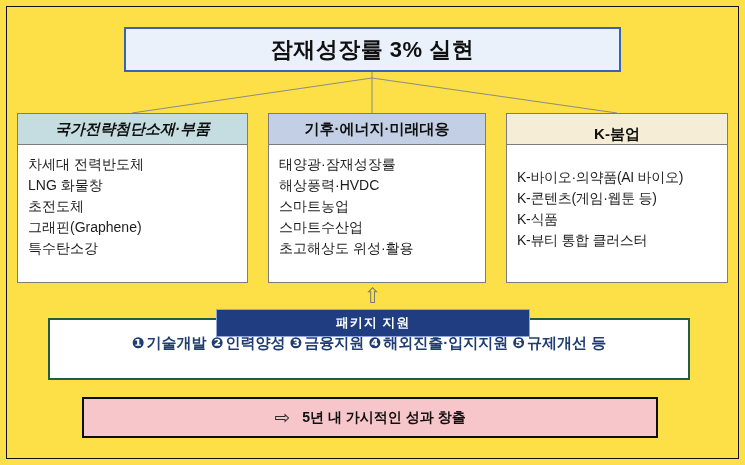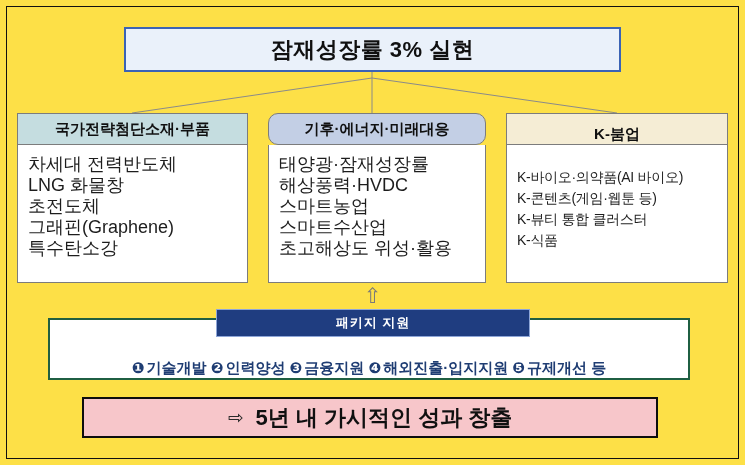--- a/index.html
+++ b/index.html
@@ -84,32 +84,32 @@
     white-space: nowrap;
   }
   .col-body {
     border: 1px solid #7c7c7c;
     border-top: none;
     box-sizing: border-box;
     background: #ffffff;
     padding: 9px 10px 8px 10px;
   }
   .col-body .line {
-    font-size: 18px;
+    font-size: 14px;
     color: #1d1d1d;
     line-height: 21px;
     white-space: nowrap;
   }
 
   #col-1 { left: 17px;  width: 231px; }
   #col-2 { left: 268px; width: 218px; }
   #col-3 { left: 506px; width: 222px; }
 
-  #col-1 .col-head { background: #c5dde0; }
-  #col-2 .col-head { background: #c3cfe5; border-radius: 10px; }
+  #col-1 .col-head { background: #c5dde0; font-style: italic; }
+  #col-2 .col-head { background: #c3cfe5; }
   #col-3 .col-head { background: #f5edd5; align-items: flex-end; }
 
   #col-1 .col-body { height: 138px; }
   #col-2 .col-body { height: 138px; }
   #col-3 .col-body { height: 138px; padding-top: 22px; }
 
   #col-3 .col-body .line { font-size: 14px; letter-spacing: -0.3px; }
 
   
   .up-arrow {
@@ -131,21 +131,21 @@
     border: 2px solid #1f5f42;
     box-sizing: border-box;
     background: #ffffff;
     display: flex;
     align-items: flex-end;
     justify-content: center;
   }
   .green-box-inner {
     width: 100%;
     text-align: center;
-    padding-bottom: 0;
+    padding-bottom: 25px;
   }
   .support-line {
     font-size: 15px;
     font-weight: bold;
     color: #1f3d73;
     white-space: nowrap;
   }
   .support-line .num {
     font-size: 15px;
     margin-right: 2px;
@@ -187,21 +187,21 @@
     align-items: center;
     justify-content: center;
   }
   .pink-box .arrow-glyph {
     font-size: 19px;
     color: #2a2a2a;
     margin-right: 12px;
     line-height: 1;
   }
   .pink-box .pink-text {
-    font-size: 22px;
+    font-size: 14px;
     font-weight: bold;
     color: #101010;
     white-space: nowrap;
   }
 </style>
 </head>
 <body>
 
 <div id="canvas">
 
@@ -243,22 +243,22 @@
     </div>
   </div>
 
   <div class="col" id="col-3">
     <div class="col-head">
       <span>K-붐업</span>
     </div>
     <div class="col-body">
       <div class="line">K-바이오·의약품(AI 바이오)</div>
       <div class="line">K-콘텐츠(게임·웹툰 등)</div>
+      <div class="line">K-식품</div>
       <div class="line">K-뷰티 통합 클러스터</div>
-      <div class="line">K-식품</div>
     </div>
   </div>
 
   <div class="up-arrow">⇧</div>
 
   <div class="green-box">
     <div class="green-box-inner">
       <span class="support-line">
         <span class="num">❶</span><span>기술개발</span>
       </span><span class="gap"></span><span class="support-line">

